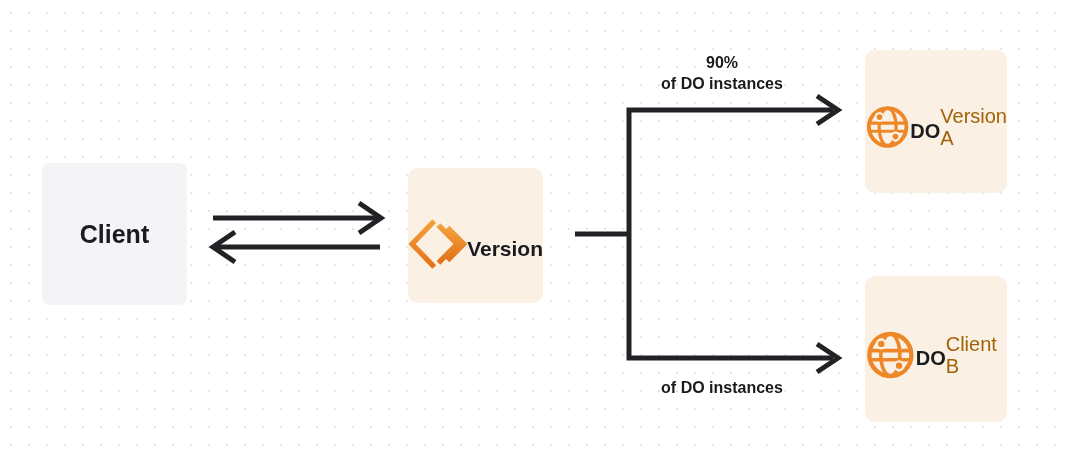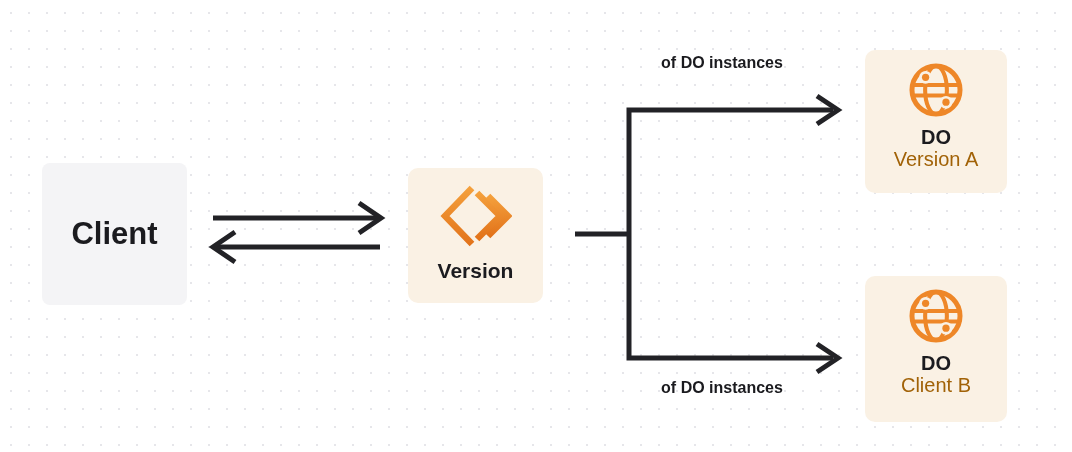--- a/index.html
+++ b/index.html
@@ -20,33 +20,33 @@
   }
   .connector-layer {
     position: absolute;
     left: 0; top: 0;
     width: 1072px; height: 452px;
     pointer-events: none;
   }
   .node {
     position: absolute;
     display: flex;
-    flex-direction: column;
+    flex-direction: row;
     align-items: center;
     justify-content: center;
     box-sizing: border-box;
   }
   .client-box {
     left: 42px; top: 163px;
     width: 145px; height: 142px;
     background: #f4f4f6;
     border-radius: 8px;
   }
   .client-label {
-    font-size: 31px;
+    font-size: 25px;
     font-weight: 700;
     color: #1b1b1f;
   }
   .worker-box {
     left: 408px; top: 168px;
     width: 135px; height: 135px;
     background: #faf1e4;
     border-radius: 10px;
     justify-content: flex-start;
     padding-top: 16px;
@@ -139,20 +139,21 @@
         </linearGradient>
       </defs>
       <path d="M32 4 L5 32 L32 60" fill="none" stroke="url(#wg)" stroke-width="6.5"></path>
       <path d="M37 9 L60 32 L37 55" fill="none" stroke="url(#wg)" stroke-width="6.5"></path>
       <path d="M48 12 L68 32 L48 52" fill="none" stroke="url(#wg)" stroke-width="6.5"></path>
     </svg>
     <span class="worker-label">Version</span>
   </div>
 
   <div class="branch-label branch-label-top">
+    <div>90%</div>
     <div>of DO instances</div>
   </div>
 
   <div class="branch-label branch-label-bottom">
     <div>of DO instances</div>
   </div>
 
   <div class="node do-box do-box-a">
     <svg width="58" height="58" viewBox="0 0 64 64" xmlns="http://www.w3.org/2000/svg">
       <circle cx="32" cy="32" r="26.5" fill="none" stroke="#EE8728" stroke-width="5.5"></circle>

